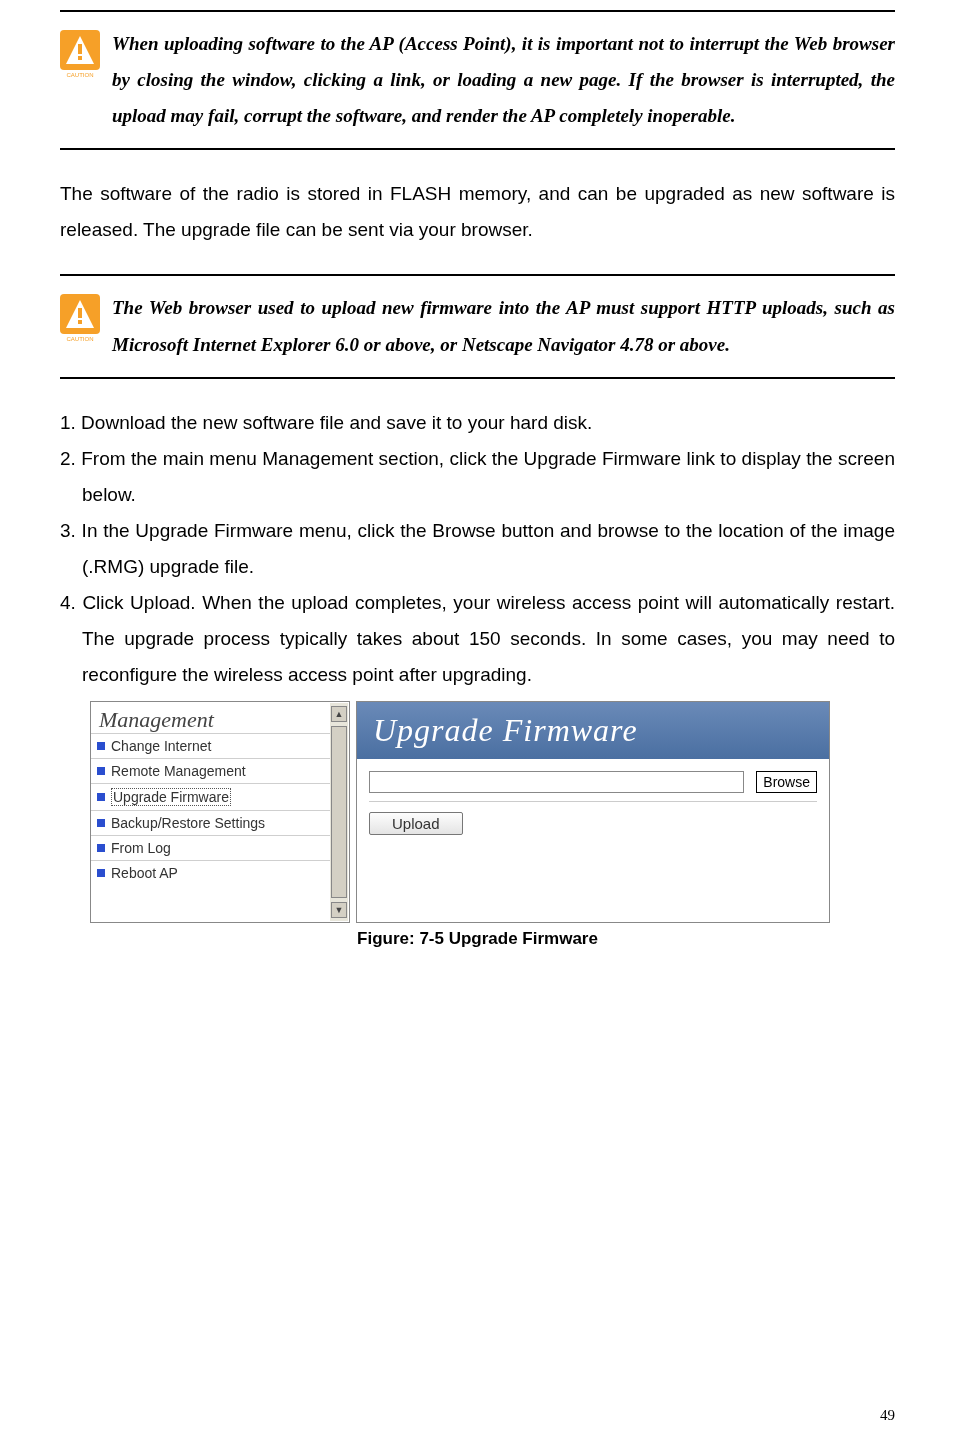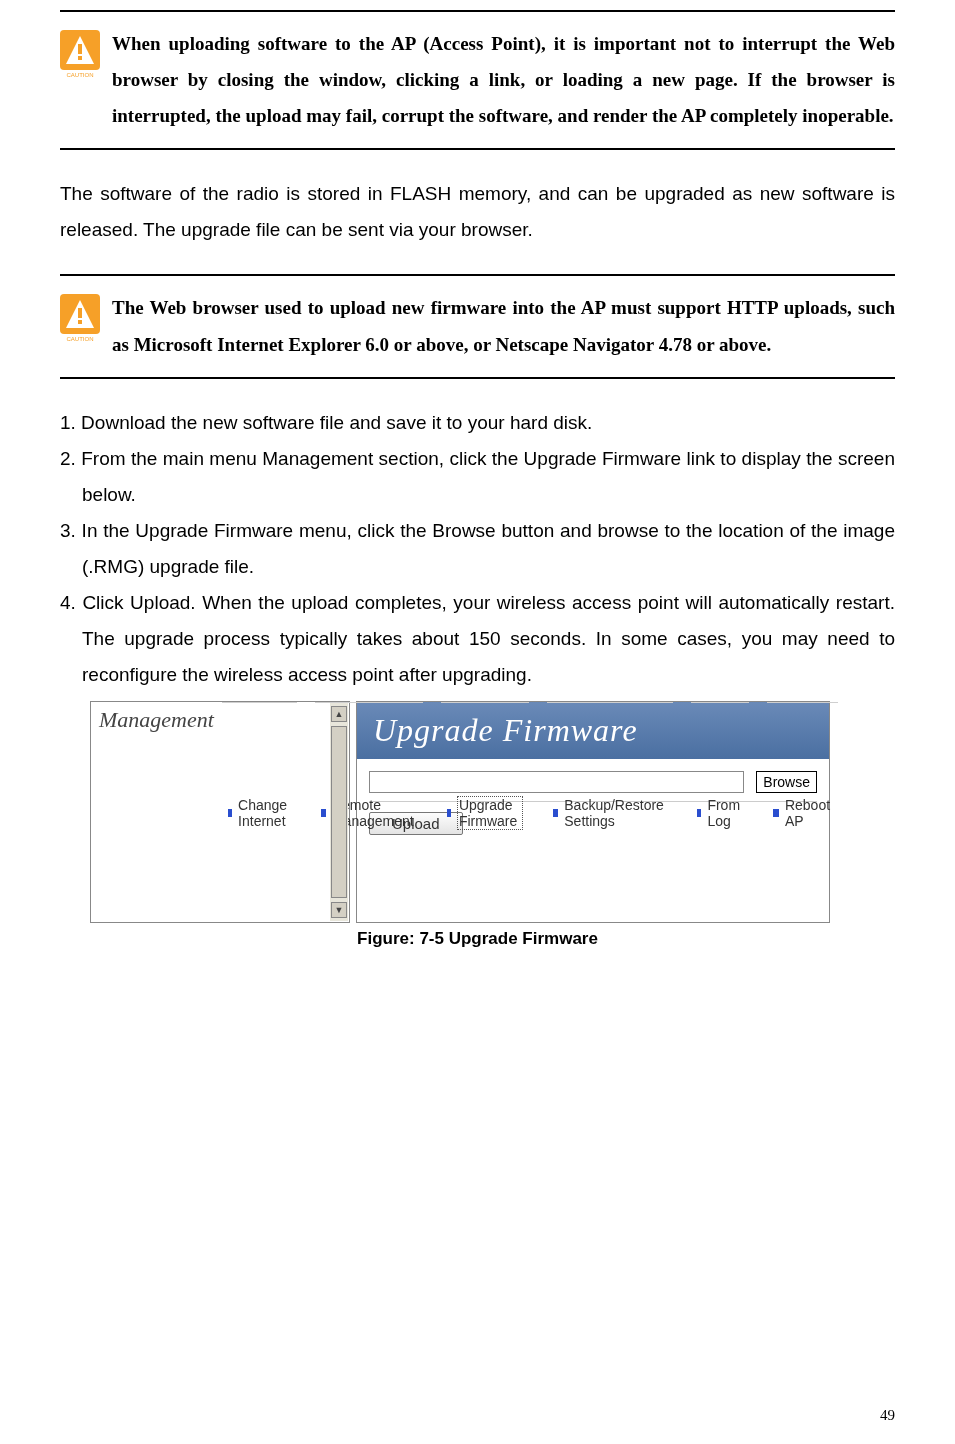--- a/index.html
+++ b/index.html
@@ -39,20 +39,21 @@
     height: 40px;
     flex: 0 0 40px;
     margin-top:4px;
   }
   .caution-text {
     font-family: "Times New Roman", Times, serif;
     font-weight: bold;
     font-size: 19px;
     line-height: 1.9;
     text-align: justify;
+    font-style: italic;
   }
   .body-para {
     font-size: 19px;
     line-height: 1.9;
     text-align: justify;
     margin-bottom: 26px;
   }
   .steps {
     font-size: 19px;
     line-height: 1.9;
@@ -68,21 +69,21 @@
     margin-top: 8px;
     margin-left: 30px;
     width: 740px;
     height: 222px;
     box-sizing: border-box;
   }
   .mgmt-panel {
     width: 260px;
     border: 1px solid #888;
     display:flex;
-    flex-direction:row;
+    flex-direction:column;
     background:#fff;
     box-sizing:border-box;
     position:relative;
   }
   .mgmt-scroll-col{
     position:absolute;
     right:1px; top:1px; bottom:1px;
     width:18px;
     background:#e8e6db;
     display:flex;

